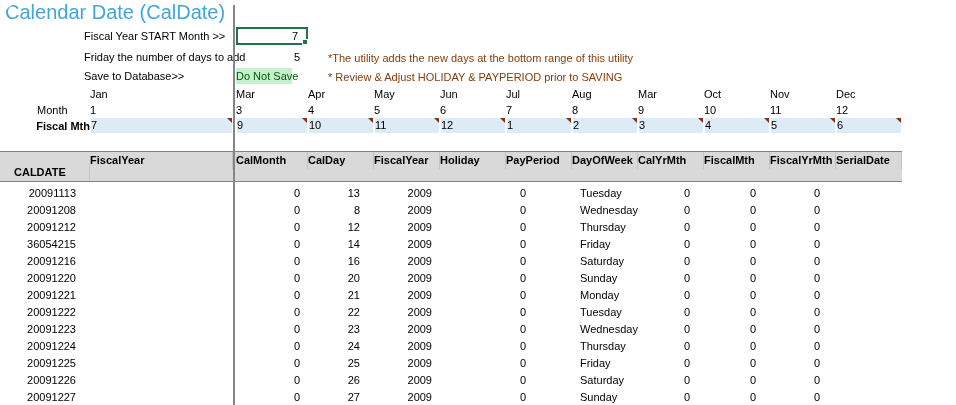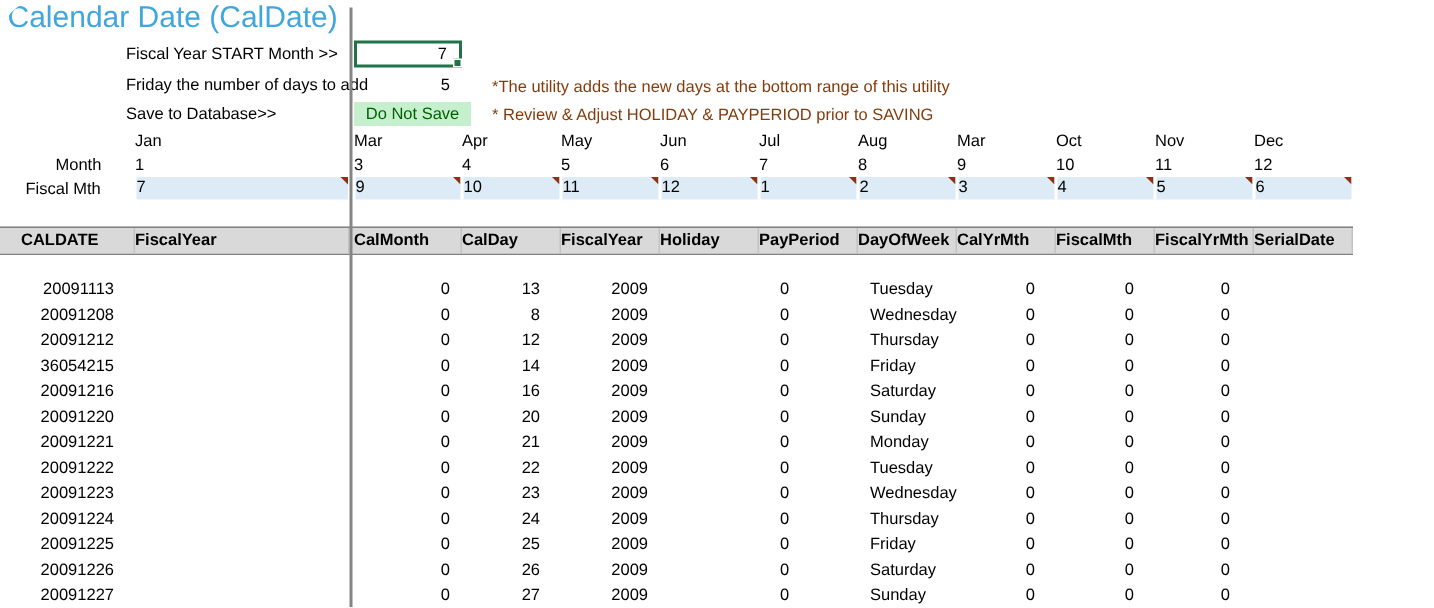--- a/index.html
+++ b/index.html
@@ -25,37 +25,37 @@
   }
   .sel::after {
     content:""; position:absolute; right:-2px; bottom:-2px;
     width:4px; height:4px; background:#217346; border:1px solid #fff;
   }
   .vcell {
     position:absolute; left:236px; width:72px; height:16px; line-height:16px;
     text-align:right; padding-right:8px;
   }
   .good {
-    position:absolute; left:236px; width:78px; height:16px; line-height:16px;
+    position:absolute; left:236px; width:56px; height:16px; line-height:16px;
     background:#C6EFCE; color:#006100; text-align:center; white-space:nowrap;
   }
   .note { position:absolute; left:304px; color:#833C0C; white-space:nowrap; height:14px; line-height:14px;margin-left:24px; }
 
   .row { position:absolute; left:0; display:flex; }
   .cell { height:17px; line-height:17px; white-space:nowrap; overflow:hidden; }
   .cA { width:90px;padding-left:24px; } .cB { width:143px; } .cC { width:72px; } .cM { width:66px; }
   .sp { width:3px; }
   .c { text-align:left; }
-  .bold { font-weight:400; }
+  .bold { font-weight:700;text-align:right; }
   .r8  { text-align:right; padding-right:8px; }
   .r14 { text-align:right; padding-right:14px; }
   .r16 { text-align:right; padding-right:16px; }
   .l8  { text-align:left; padding-left:8px; }
   .l14 { text-align:left; padding-left:14px; }
-  .hl  { text-align:left; padding-left:14px; }
+  .hl  { text-align:left; padding-left:14px;margin-top:12px; }
 
   .fc {
     background:#DDEBF7; position:relative;
     height:15px; line-height:15px;
     border-left:1px solid #fff; border-right:1px solid #fff;
   }
   .fc::after {
     content:""; position:absolute; top:0; right:0; width:0; height:0;
     border-left:5px solid transparent; border-top:5px solid #8B3114;
   }

